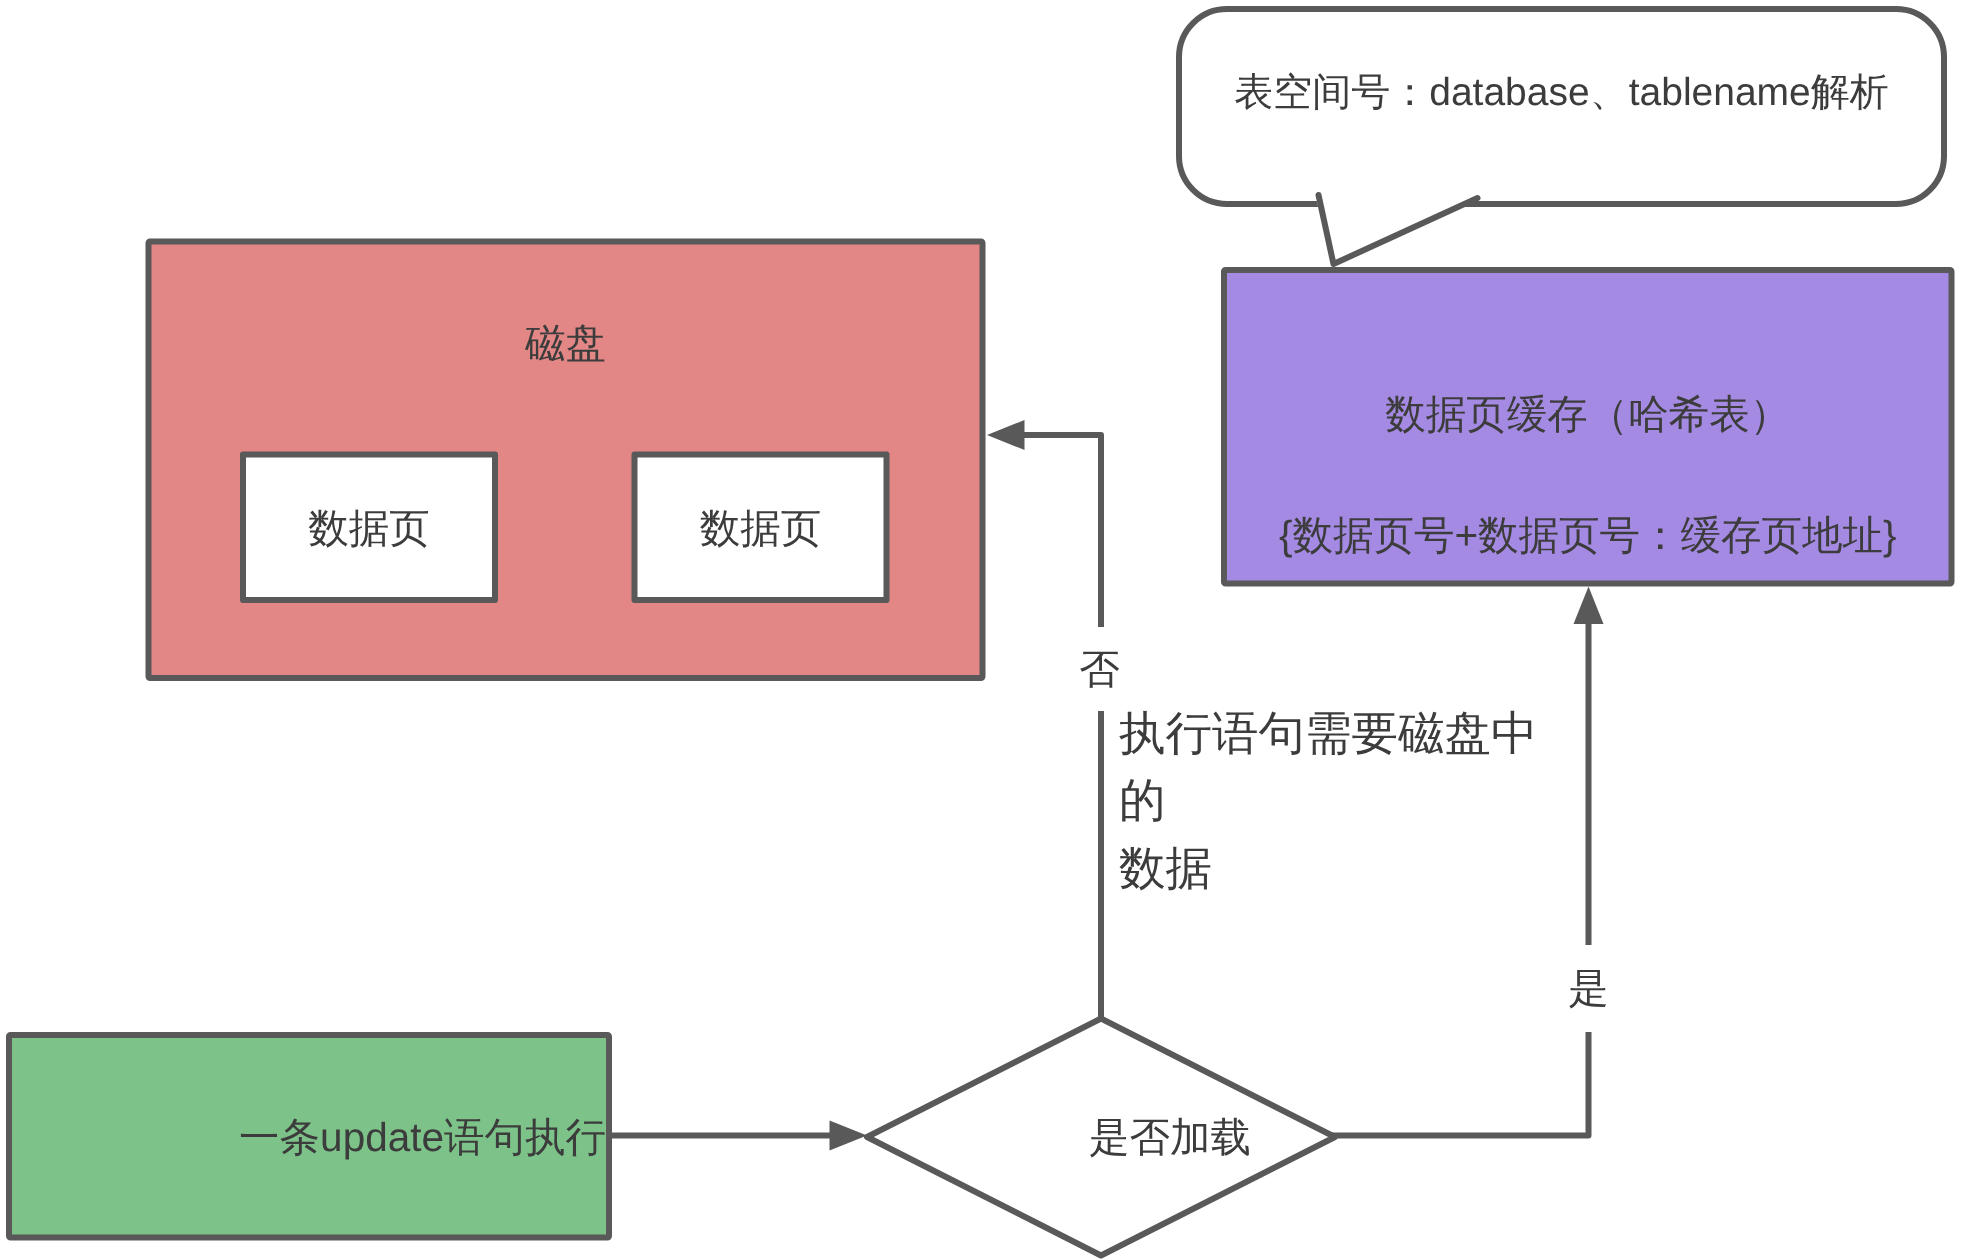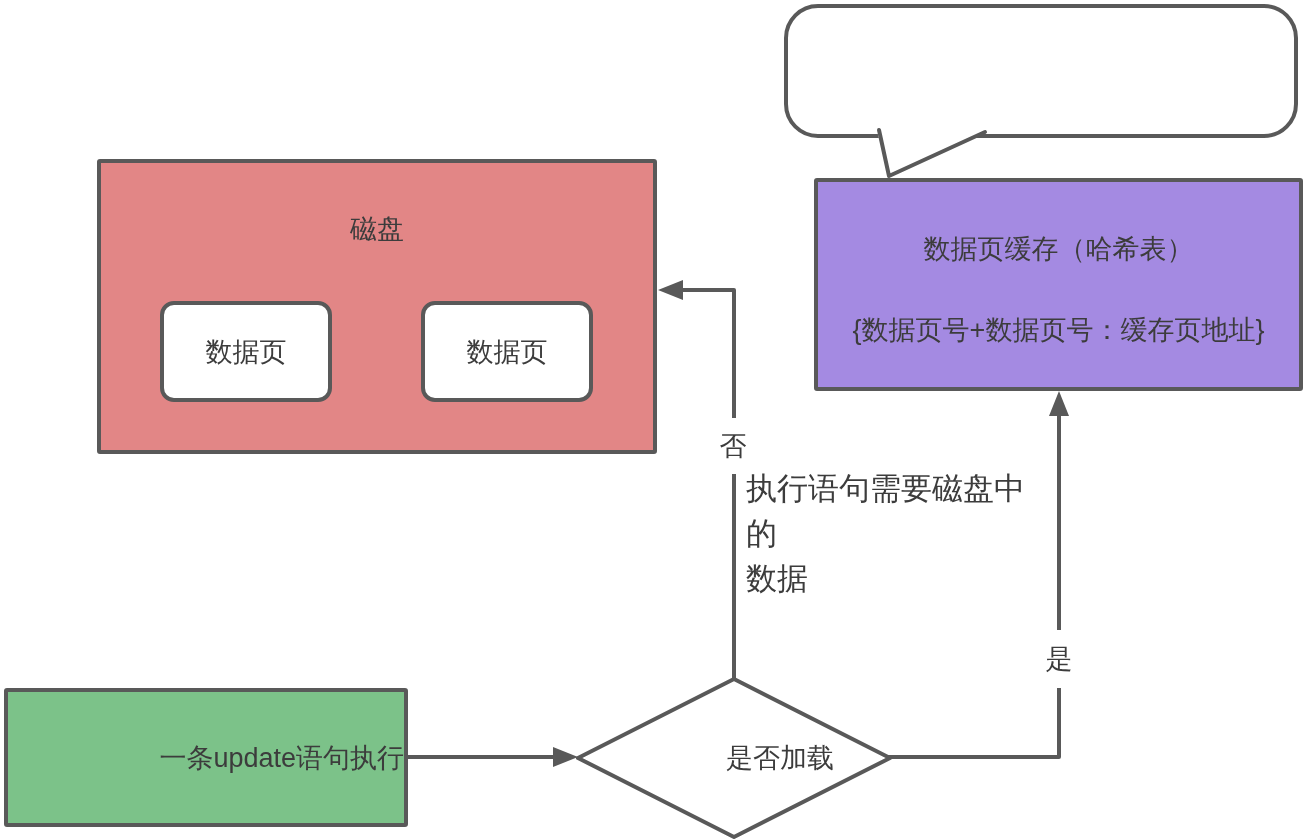--- a/index.html
+++ b/index.html
@@ -10,28 +10,28 @@
   .connectors{position:absolute;left:0;top:0;width:1309px;height:840px;z-index:1;}
   .edge{fill:none;stroke:#595959;stroke-width:4;stroke-linejoin:round;}
   .ah{fill:#595959;stroke:none;}
   .diamond{fill:#ffffff;stroke:#595959;stroke-width:4;stroke-linejoin:round;}
 
   .box{position:absolute;box-sizing:border-box;border:4px solid #595959;border-radius:3px;z-index:2;}
 
   .disk{left:97px;top:142px;width:560px;height:295px;margin-top:17px;}
   .disk-title{position:absolute;left:0;top:48px;width:100%;text-align:center;font-size:27px;}
   .page{position:absolute;top:138px;width:172px;height:101px;box-sizing:border-box;
-        border:4px solid #595959;border-radius:14px;background:#ffffff;
+        border:4px solid #595959;border-radius:2px;background:#ffffff;
         display:flex;align-items:center;justify-content:center;font-size:27px;}
   .page1{left:59px;}
   .page2{left:320px;}
 
   .update{left:4px;top:688px;width:404px;height:139px;display:flex;align-items:center;justify-content:flex-end;font-size:27px;}
 
-  .cache{left:814px;top:178px;width:489px;height:213px;padding-top:45px;
+  .cache{left:814px;top:178px;width:489px;height:213px;padding-top:72px;
          display:flex;flex-direction:column;align-items:center;row-gap:36px;
          font-size:27px;text-align:center;}
   .cache div{line-height:45px;height:45px;}
 
   .bubble{position:absolute;left:784px;top:4px;width:514px;height:134px;box-sizing:border-box;
           background:#ffffff;border:4px solid #595959;border-radius:34px;z-index:2;
           text-align:center;font-size:26px;padding-top:30px;}
   .bubble div{line-height:47px;height:47px;}
 
   .tail{position:absolute;left:860px;top:118px;width:140px;height:66px;z-index:3;}
@@ -80,20 +80,21 @@
   <div class="box update" style="background-color: rgb(124, 194, 137);">
     <span>一条update语句执行</span>
   </div>
 
   <div class="box cache" style="background-color: rgb(164, 138, 226);">
     <div>数据页缓存（哈希表）</div>
     <div>{数据页号+数据页号：缓存页地址}</div>
   </div>
 
   <div class="bubble">
+    <div>表空间号：database、tablename解析</div>
   </div>
   <svg class="tail" viewBox="0 0 140 66" xmlns="http://www.w3.org/2000/svg">
     <polygon class="tailfill" points="17,13 126,13 29,58"></polygon>
     <path class="tailstroke" d="M19,12 L29,58 L125,14"></path>
   </svg>
 
   <div class="lbl lbl-no">否</div>
   <div class="lbl lbl-yes">是</div>
   <div class="note">执行语句需要磁盘中的
 数据</div>

